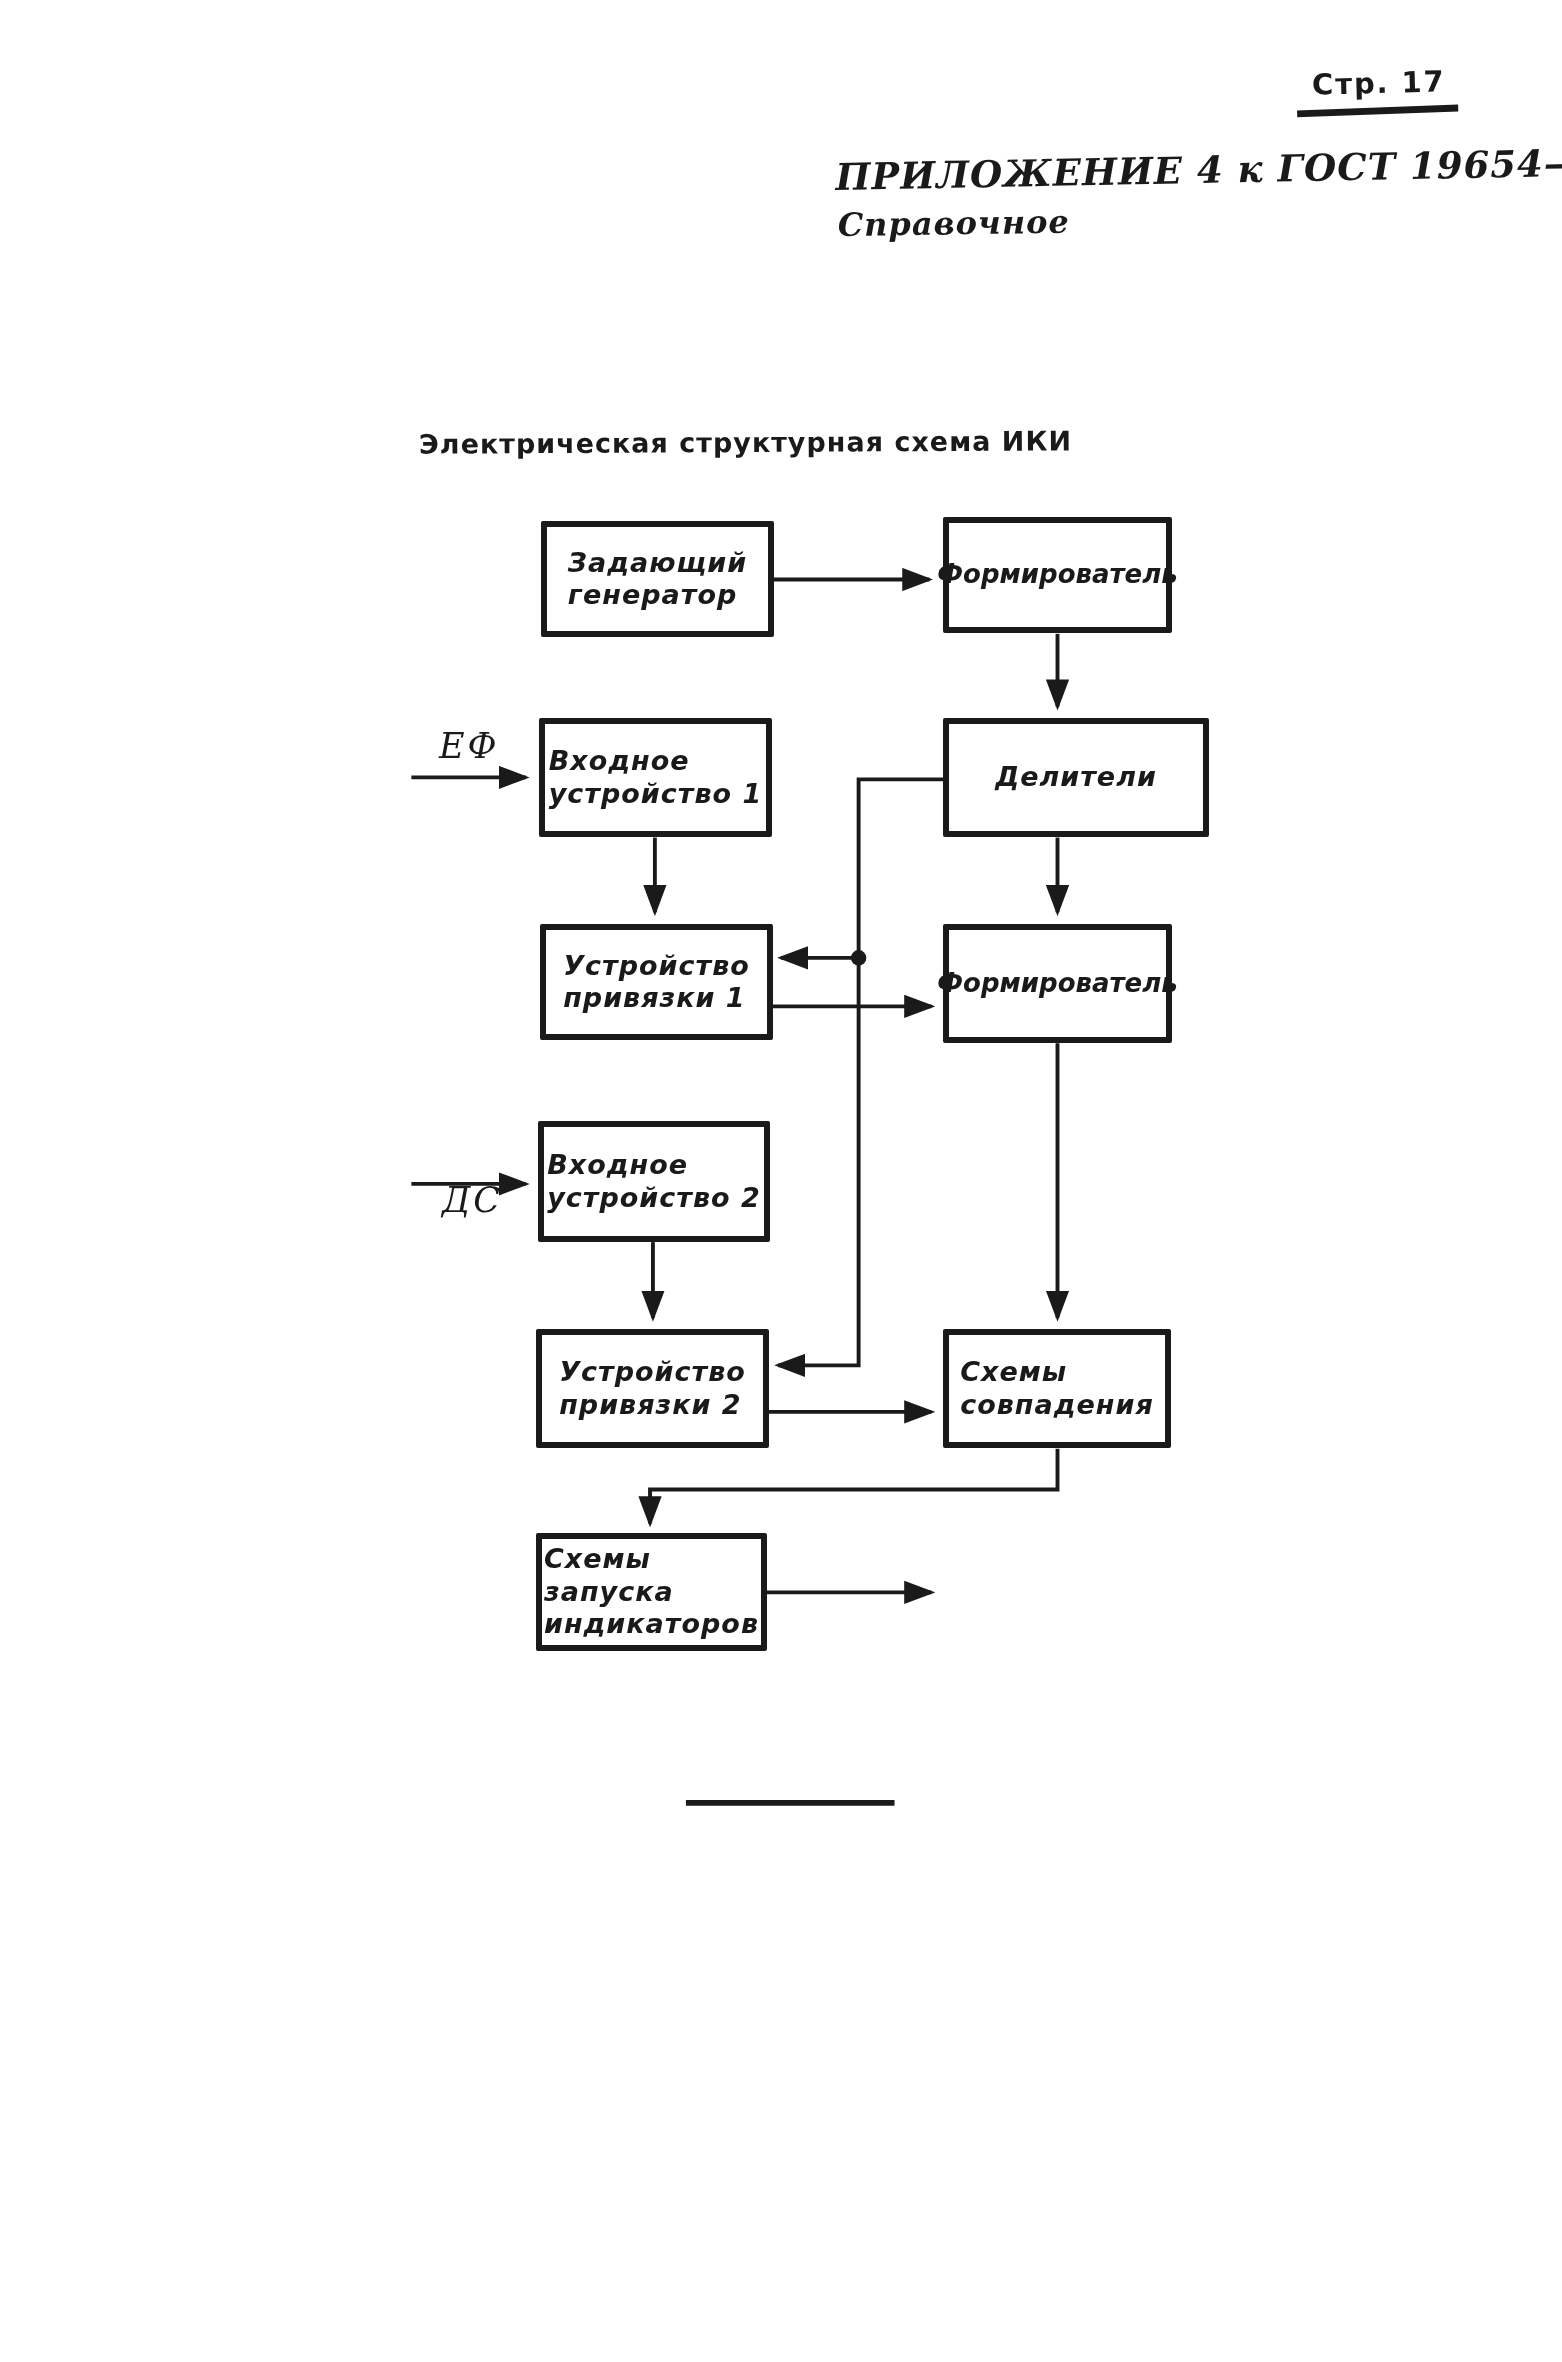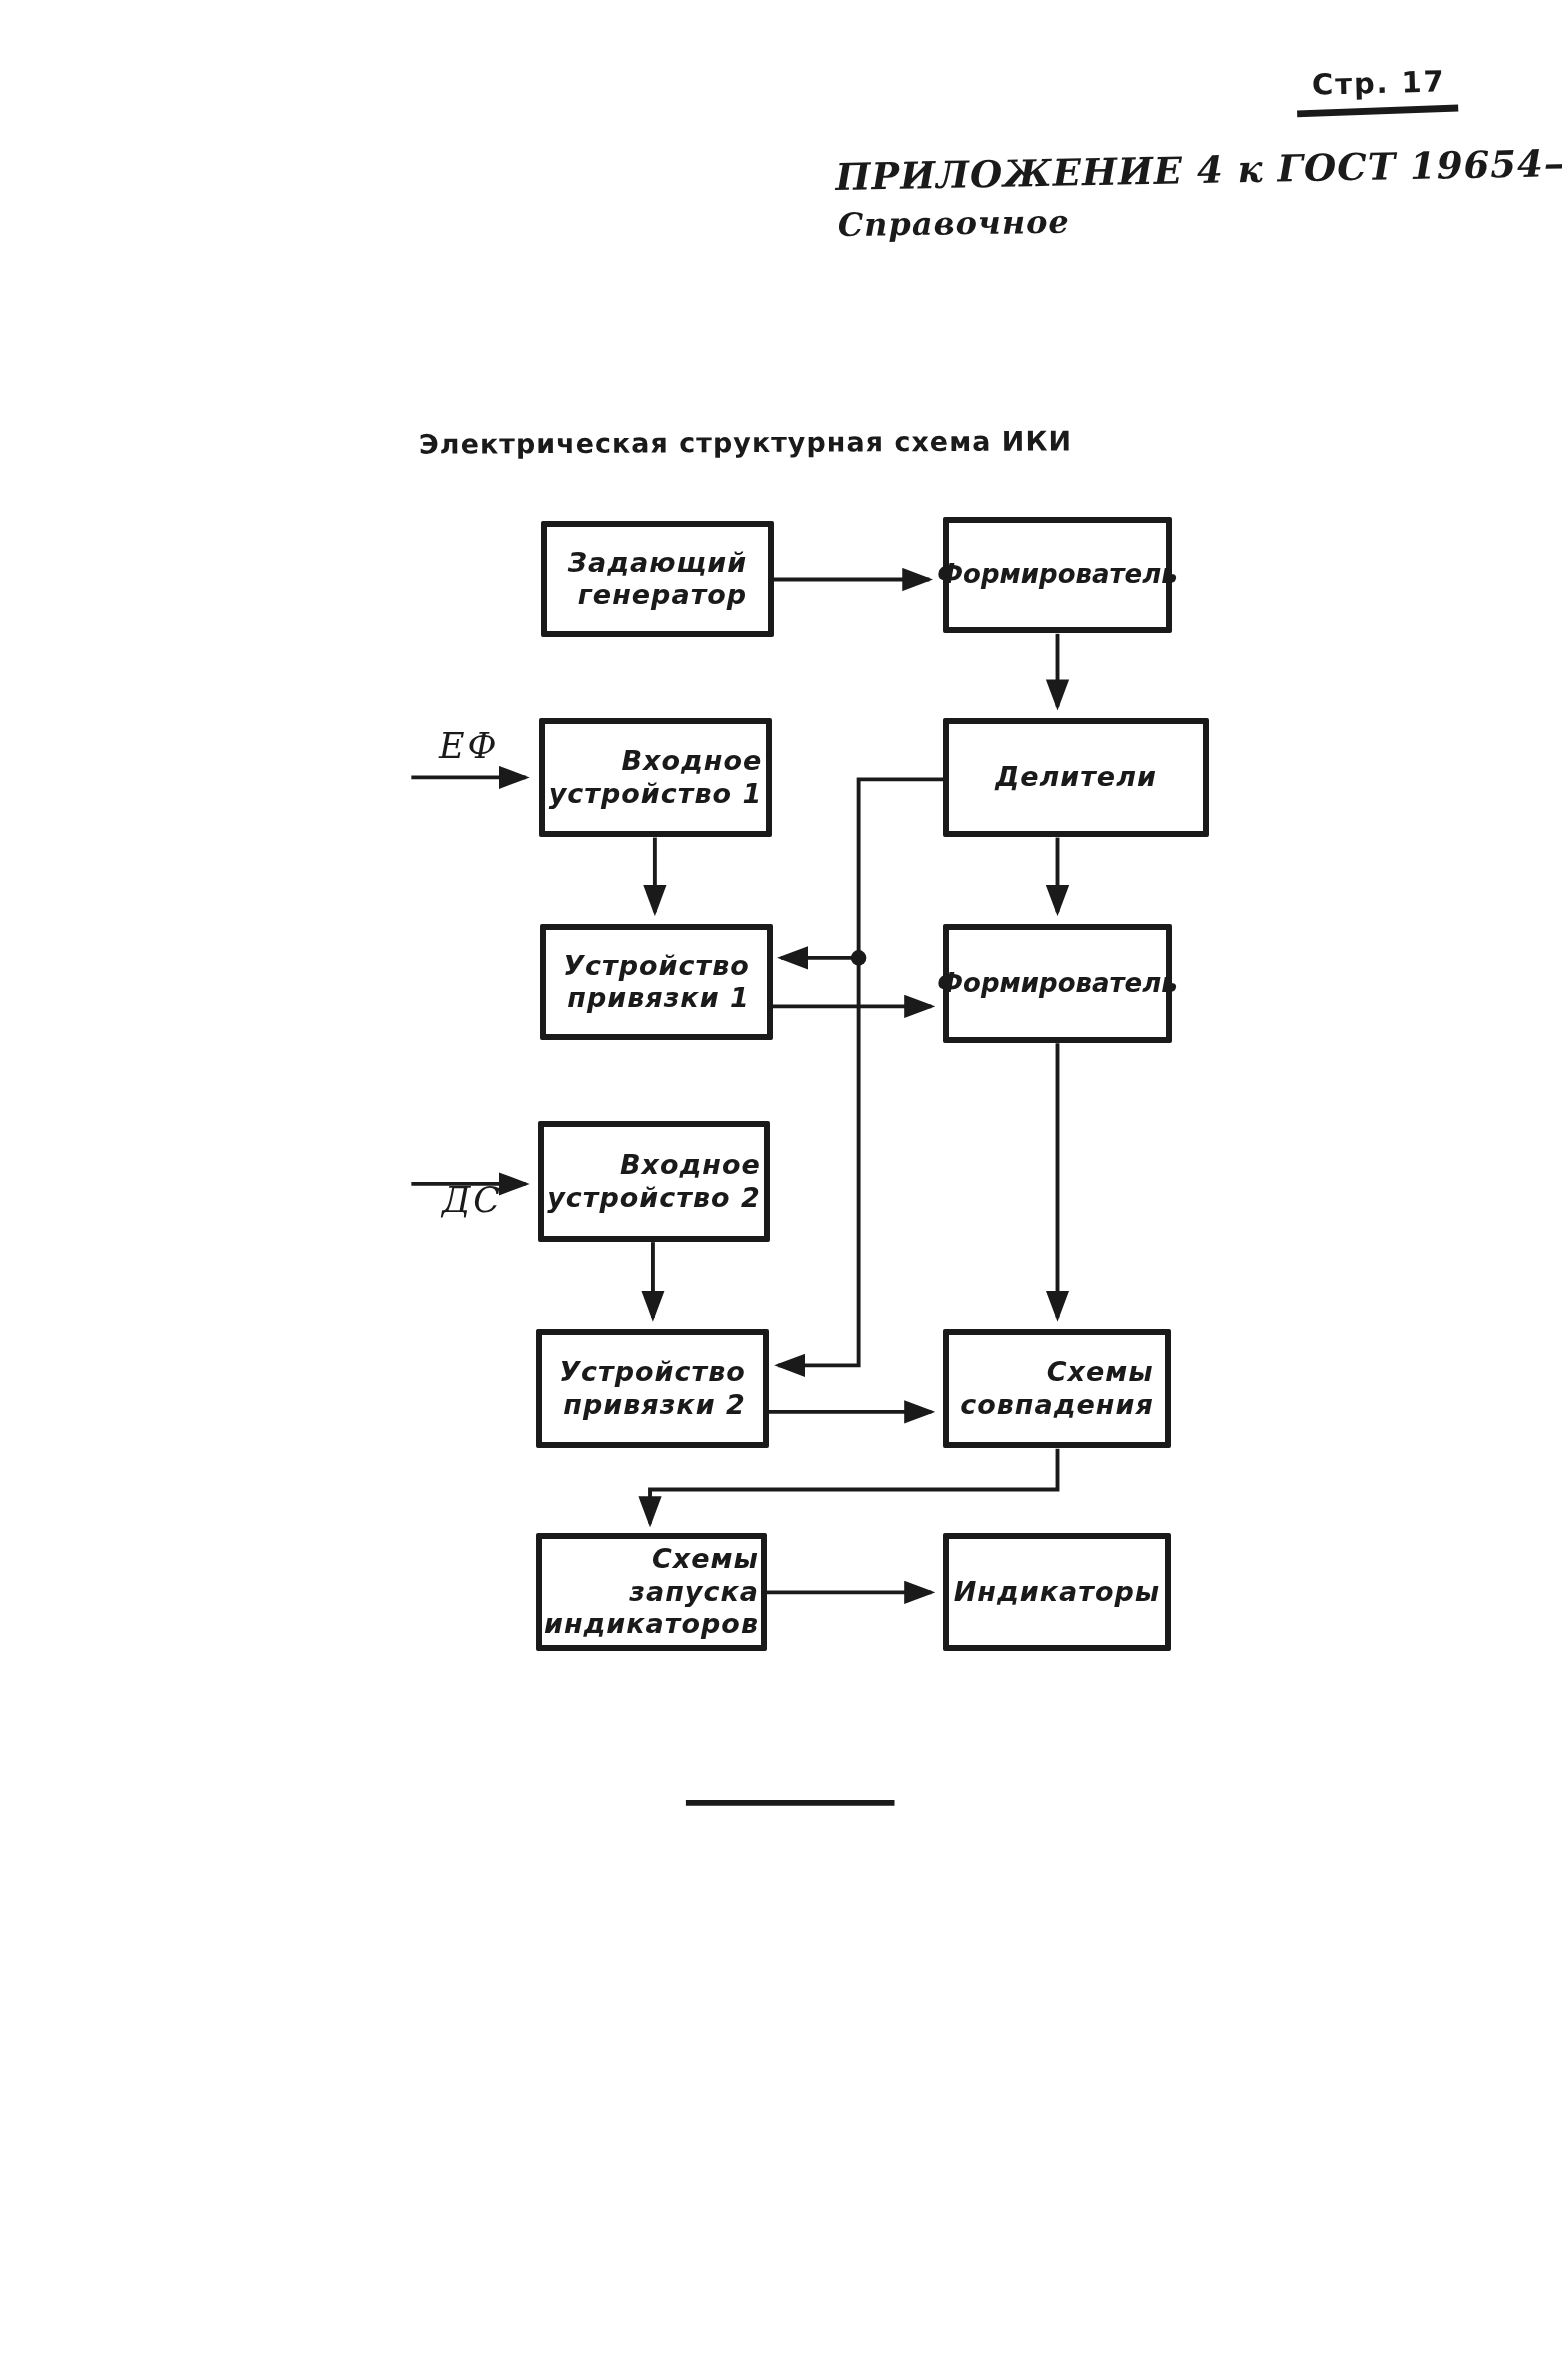--- a/index.html
+++ b/index.html
@@ -34,21 +34,21 @@
     font-size:27px;font-weight:bold;letter-spacing:1px;white-space:nowrap;
     transform:rotate(-0.3deg);
   }
   
   .block{
     box-sizing:border-box;
     border:6.8px solid #1a1a1a;
     border-radius:1.9px;
     background:#ffffff;
     display:flex;align-items:center;justify-content:center;
-    text-align:right;
+    text-align:left;
     font-style:italic;font-weight:bold;
     font-size:27px;line-height:1.2;letter-spacing:1px;
     white-space:pre-line;
     z-index:2;
   }
   .block.tight{font-size:26px;letter-spacing:0;}
   .input-label{
     font-family:"DejaVu Serif", serif;
     font-style:italic;font-weight:normal;
     font-size:35px;letter-spacing:2.9px;
@@ -136,16 +136,15 @@
 
   <div class="abs block tight" style="left:943px; top:517px; width:229px; height:116px;">Формирователь</div>
 
   <div class="abs block" style="left:943px; top:718px; width:266px; height:119px;">Делители</div>
 
   <div class="abs block tight" style="left:943px; top:924px; width:229px; height:119px;">Формирователь</div>
 
   <div class="abs block" style="left:943px; top:1329px; width:228px; height:119px;">Схемы
 совпадения</div>
 
-  <div class="abs block" style="left:943px; top:1533px; width:228px; height:118px;">Индикаторы</div>
 
 </div>
 
 
 </body></html>

